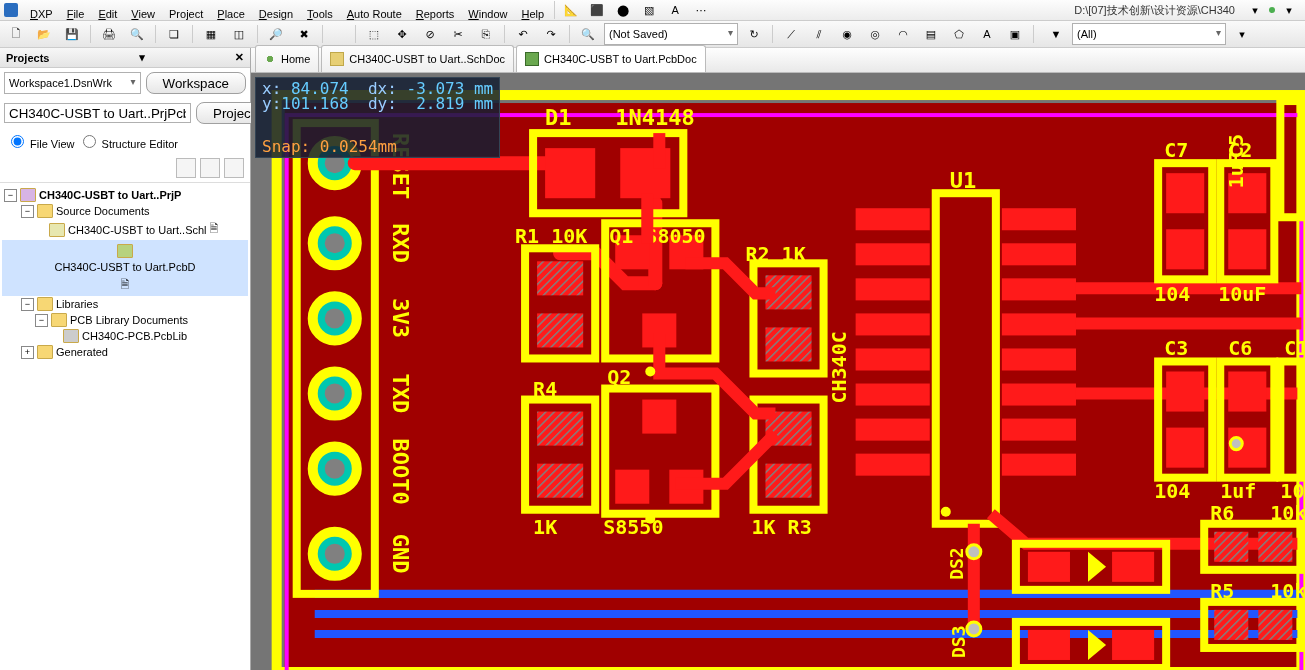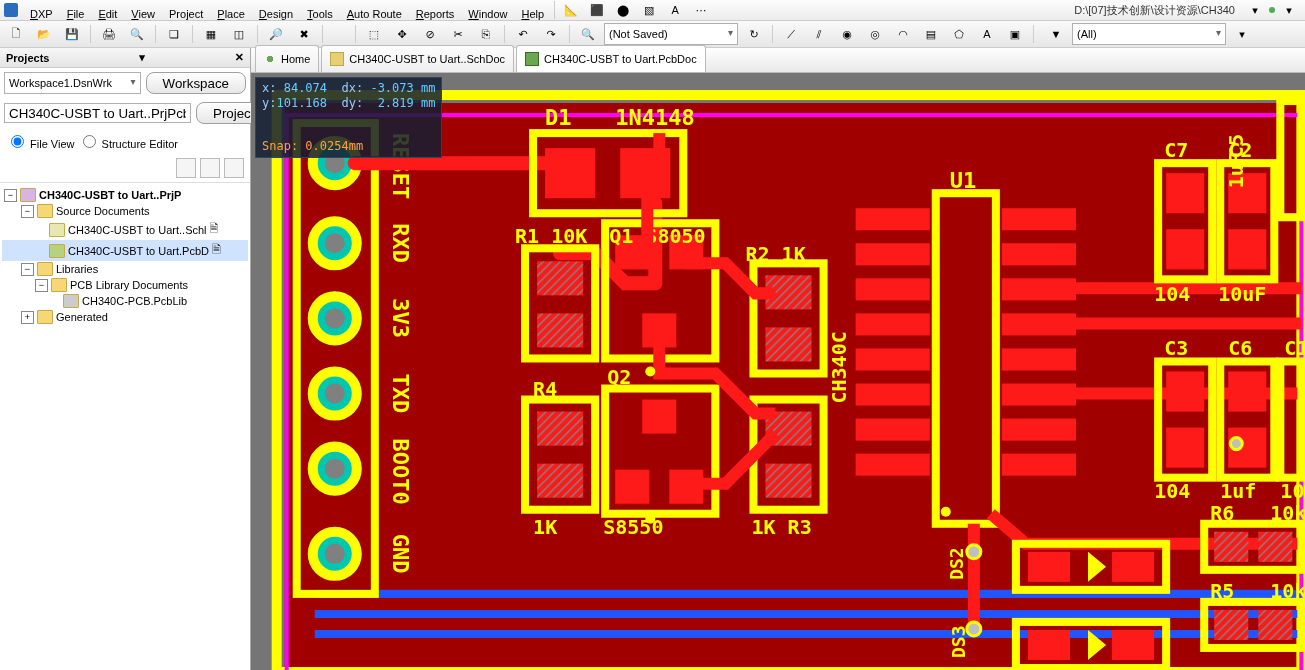--- a/index.html
+++ b/index.html
@@ -26,33 +26,33 @@
 .panel .quick .qi{width:18px;height:18px;border:1px solid #bbb;background:#f5f5f5;}
 .tree{flex:1;overflow:auto;padding:4px 2px;border-top:1px solid #ddd;}
 .tree .node{display:flex;align-items:center;gap:3px;padding:1px 2px;white-space:nowrap;}
 .tree .toggle{width:11px;height:11px;border:1px solid #888;display:inline-flex;align-items:center;justify-content:center;font-size:9px;line-height:9px;background:#fff;}
 .tree .spacer{display:inline-block;}
 .tree .ico{width:14px;height:12px;display:inline-block;background:#f7d774;border:1px solid #c9a94a;border-radius:1px;}
 .tree .ico.folder{background:#f7d774;}
 .tree .ico.sch{background:#e7e7b0;}
 .tree .ico.pcb{background:#b7d27e;}
 .tree .ico.proj{background:#d7b4e4;}
-.tree .sel{background:#cfe3ff;}
+.tree .sel{background:#cfe3ff;flex-direction:column;}
 .tree label{cursor:default;}
 .main{flex:1;position:relative;background:#757575;display:flex;flex-direction:column;}
 .tabs{height:24px;background:linear-gradient(#fefefe,#e9e9e9);border-bottom:1px solid #bbb;display:flex;align-items:flex-end;padding:0 4px;gap:2px;}
 .tab{height:22px;border:1px solid #bbb;border-bottom:none;background:linear-gradient(#fdfdfd,#efefef);padding:2px 8px;border-radius:3px 3px 0 0;display:flex;align-items:center;gap:5px;}
 .tab.on{background:#fff;}
 .tab .ti{width:12px;height:12px;display:inline-block;}
 .tab .ti.home{background:radial-gradient(circle,#6aa84f 40%,transparent 41%);}
 .tab .ti.sch{background:#e7cf74;border:1px solid #c0a84a;}
 .tab .ti.pcb{background:#6aa84f;border:1px solid #3a6a2a;}
 .canvas{flex:1;position:relative;overflow:hidden;}
 .canvas svg{width:100%;height:100%;display:block;background:#757575;}
-.hud{position:absolute;left:4px;top:4px;background:rgba(20,30,50,.85);color:#6cf;padding:3px 6px;font-family:Consolas,monospace;font-size:12px;line-height:15px;border:1px solid #345;}
+.hud{position:absolute;left:4px;top:4px;background:rgba(20,30,50,.85);color:#6cf;padding:3px 6px;font-family:Consolas,monospace;font-size:16px;line-height:15px;border:1px solid #345;}
 .hud .dim{color:#9cf;}
 .hud .snap{color:#ffa040;margin-top:28px;}
 .green{width:6px;height:6px;background:#4caf50;border-radius:50%;display:inline-block;}
 </style>
 </head>
 <body>
 
 <div class="menubar">
   <span class="logo"></span>
   <span class="m"><u>D</u>XP</span>

